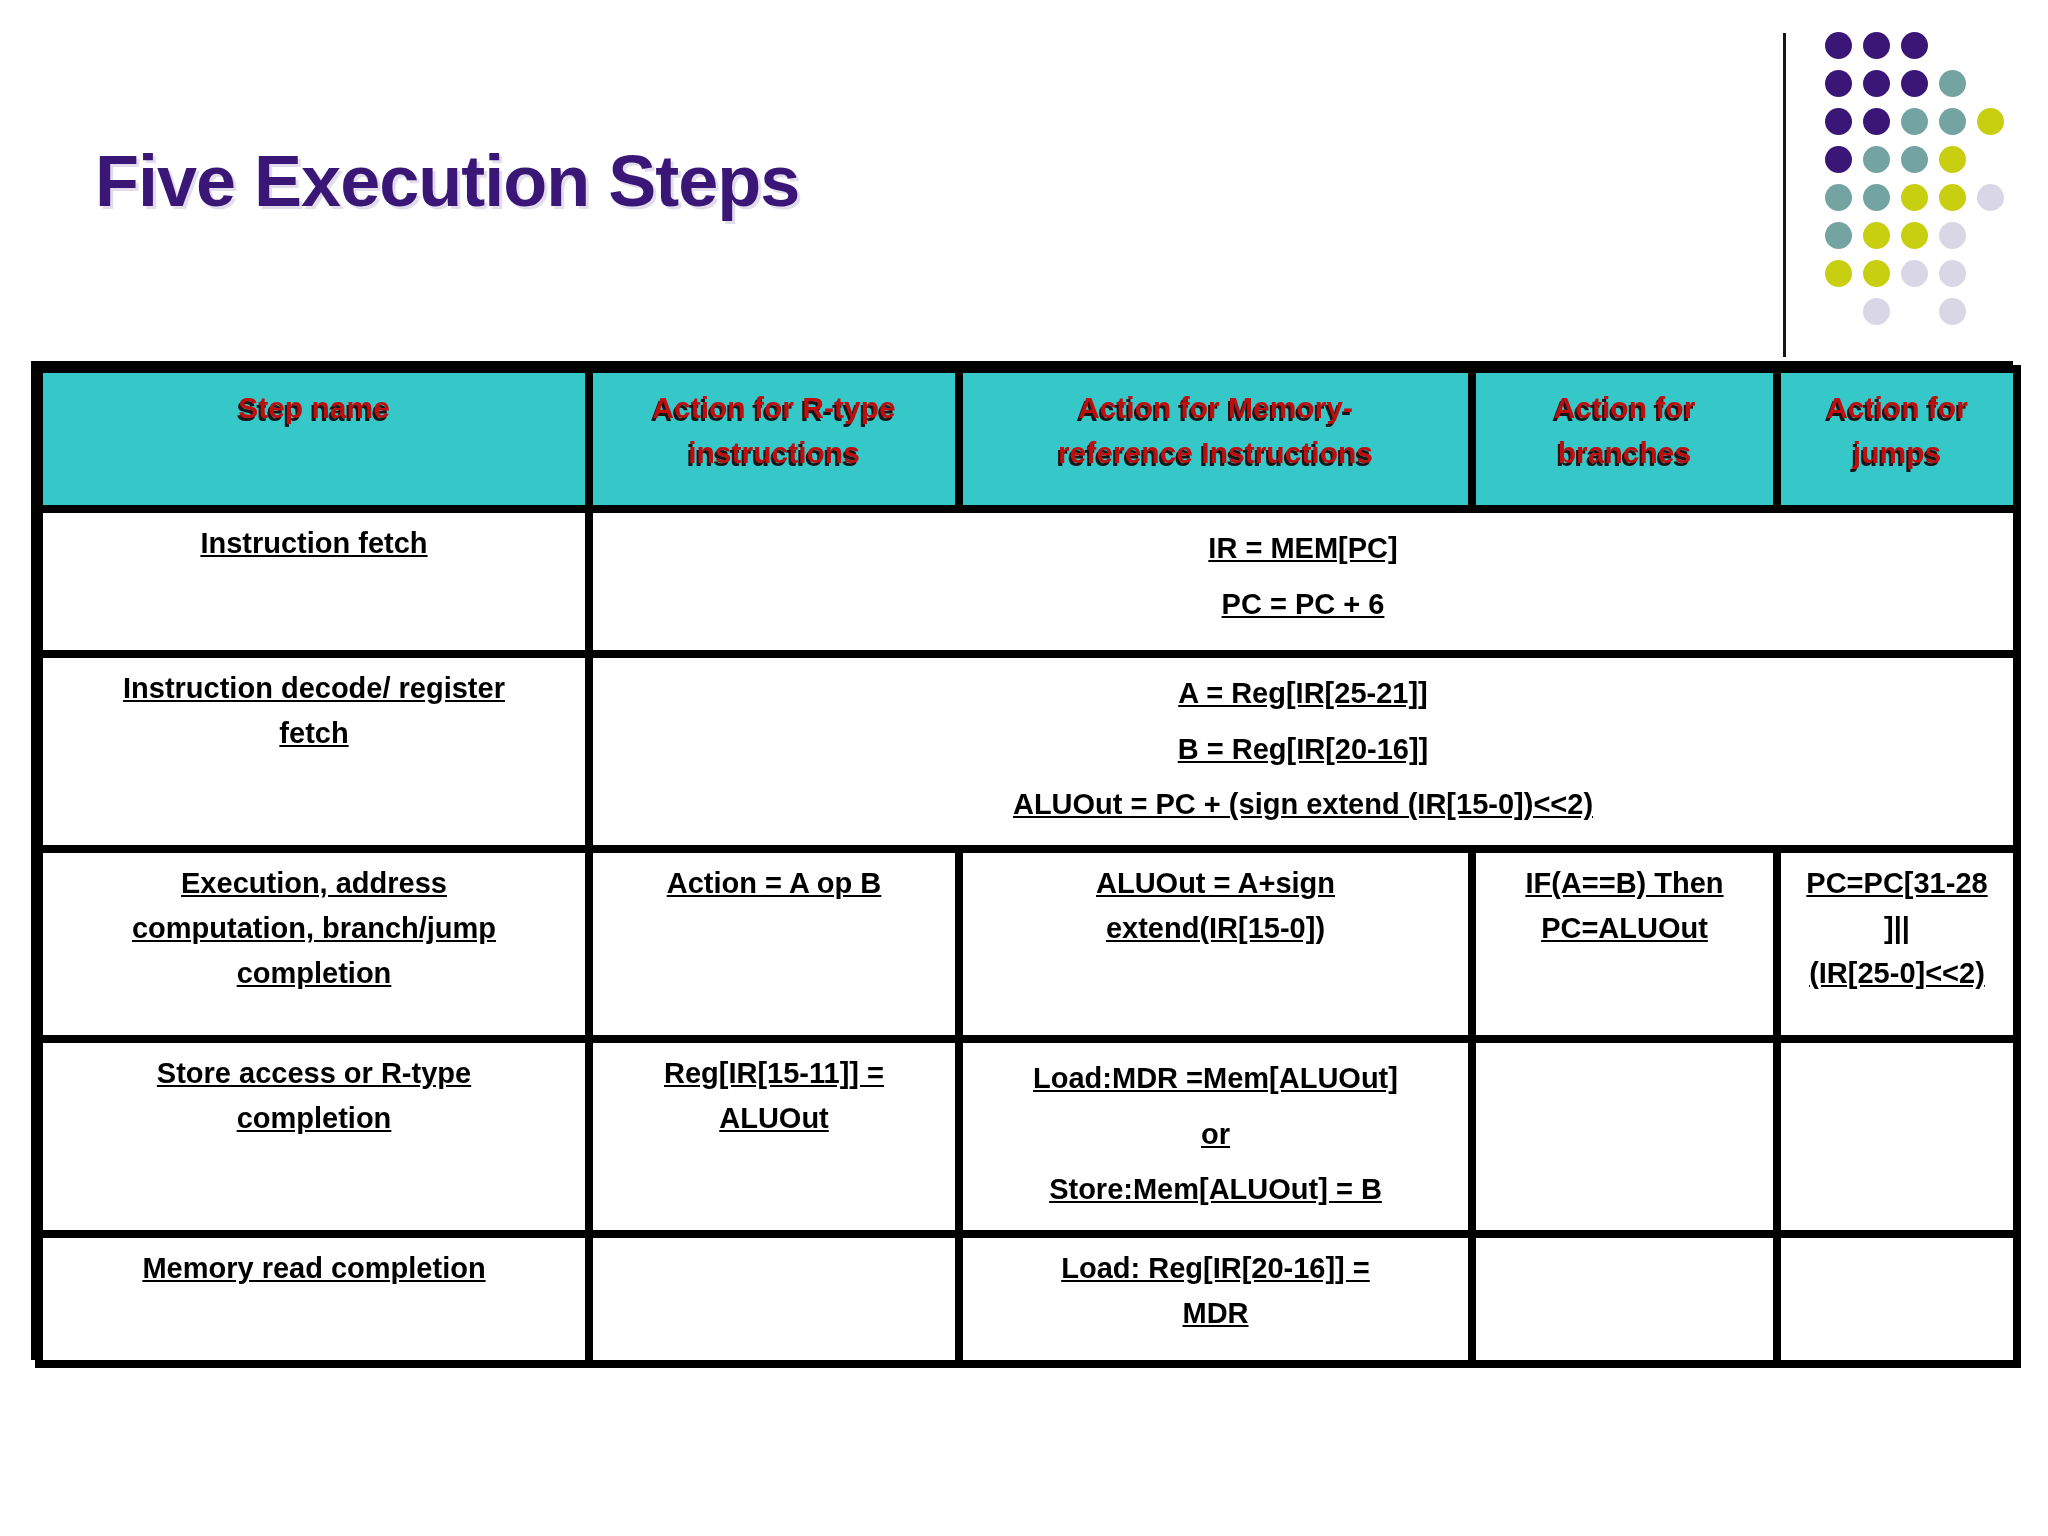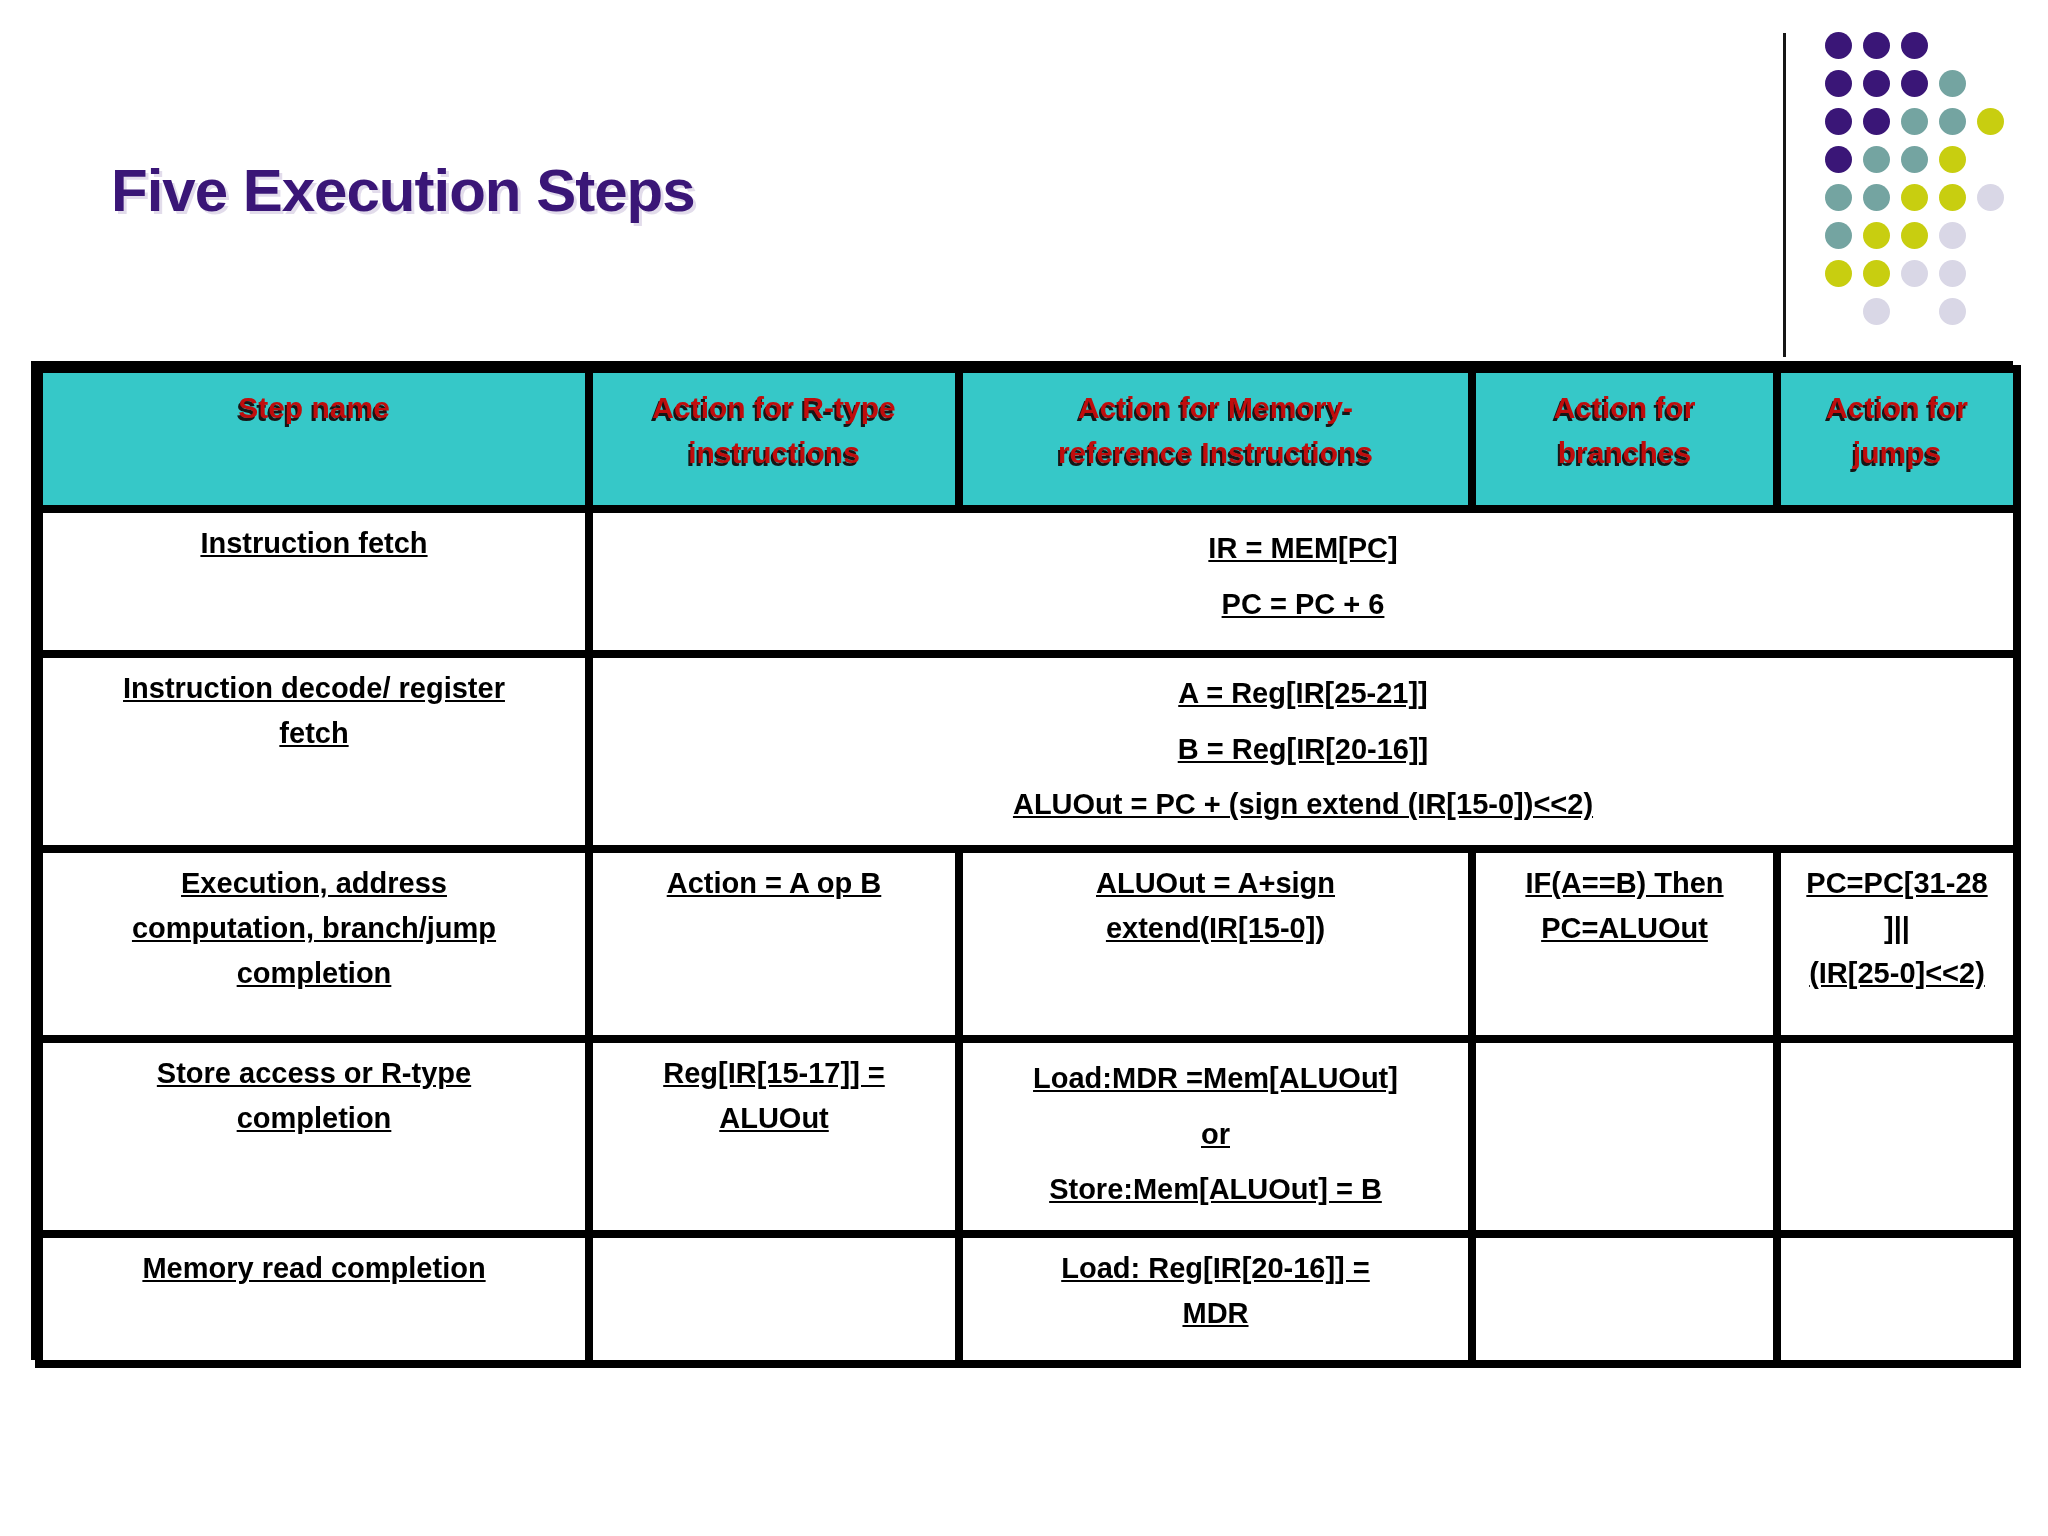--- a/index.html
+++ b/index.html
@@ -12,22 +12,22 @@
   *{box-sizing:border-box;}
   html,body{margin:0;padding:0;}
   body{
     width:2048px;height:1536px;
     background:#ffffff;
     font-family:"Liberation Sans","DejaVu Sans",sans-serif;
     position:relative;overflow:hidden;
   }
   .slide{position:absolute;inset:0;}
   .title{
-    position:absolute;left:95px;top:140px;margin:16px;
-    font-size:60px;font-weight:bold;letter-spacing:-1px;
+    position:absolute;left:95px;top:140px;margin:0;
+    font-size:72px;font-weight:bold;letter-spacing:-1px;
     color:var(--title-color);
     text-shadow:3px 3px 0 rgba(58,22,119,0.15);
     white-space:nowrap;
   }
   .vline{
     position:absolute;left:1783px;top:33px;
     width:3px;height:324px;background:#161616;
   }
   .dots{
     position:absolute;left:1819px;top:26px;
@@ -164,21 +164,21 @@
 extend(IR[15-0])</td>
         <td>IF(A==B) Then
 PC=ALUOut</td>
         <td>PC=PC[31-28
 ]||
 (IR[25-0]&lt;&lt;2)</td>
       </tr>
       <tr style="height:195px">
         <td>Store access or R-type
 completion</td>
-        <td>Reg[IR[15-17]] =
+        <td>Reg[IR[15-11]] =
 ALUOut</td>
         <td class="spaced">Load:MDR =Mem[ALUOut]
 or
 Store:Mem[ALUOut] = B</td>
         <td></td>
         <td></td>
       </tr>
       <tr style="height:130px">
         <td>Memory read completion</td>
         <td></td>

